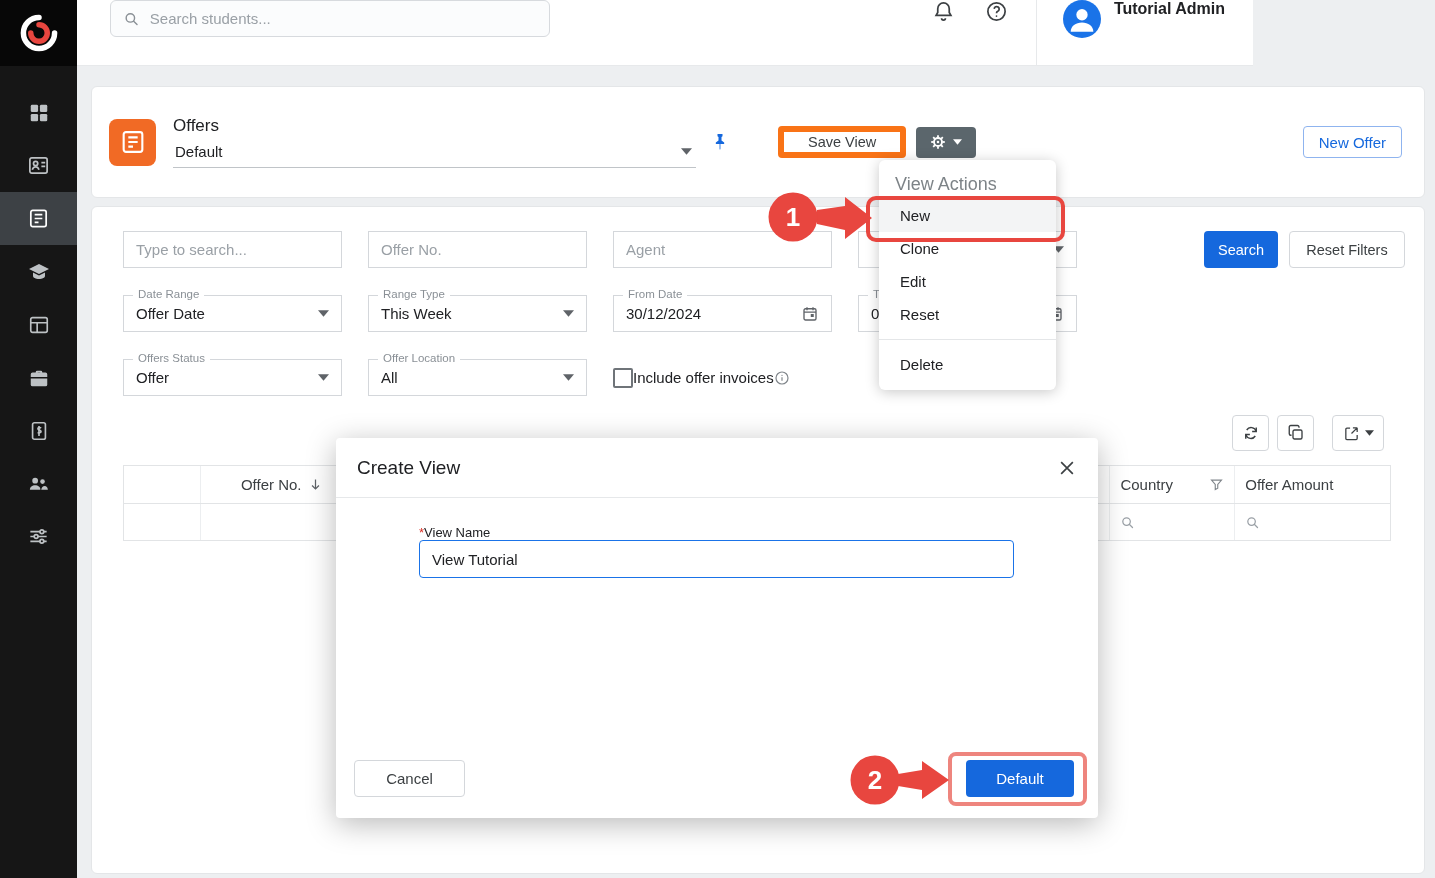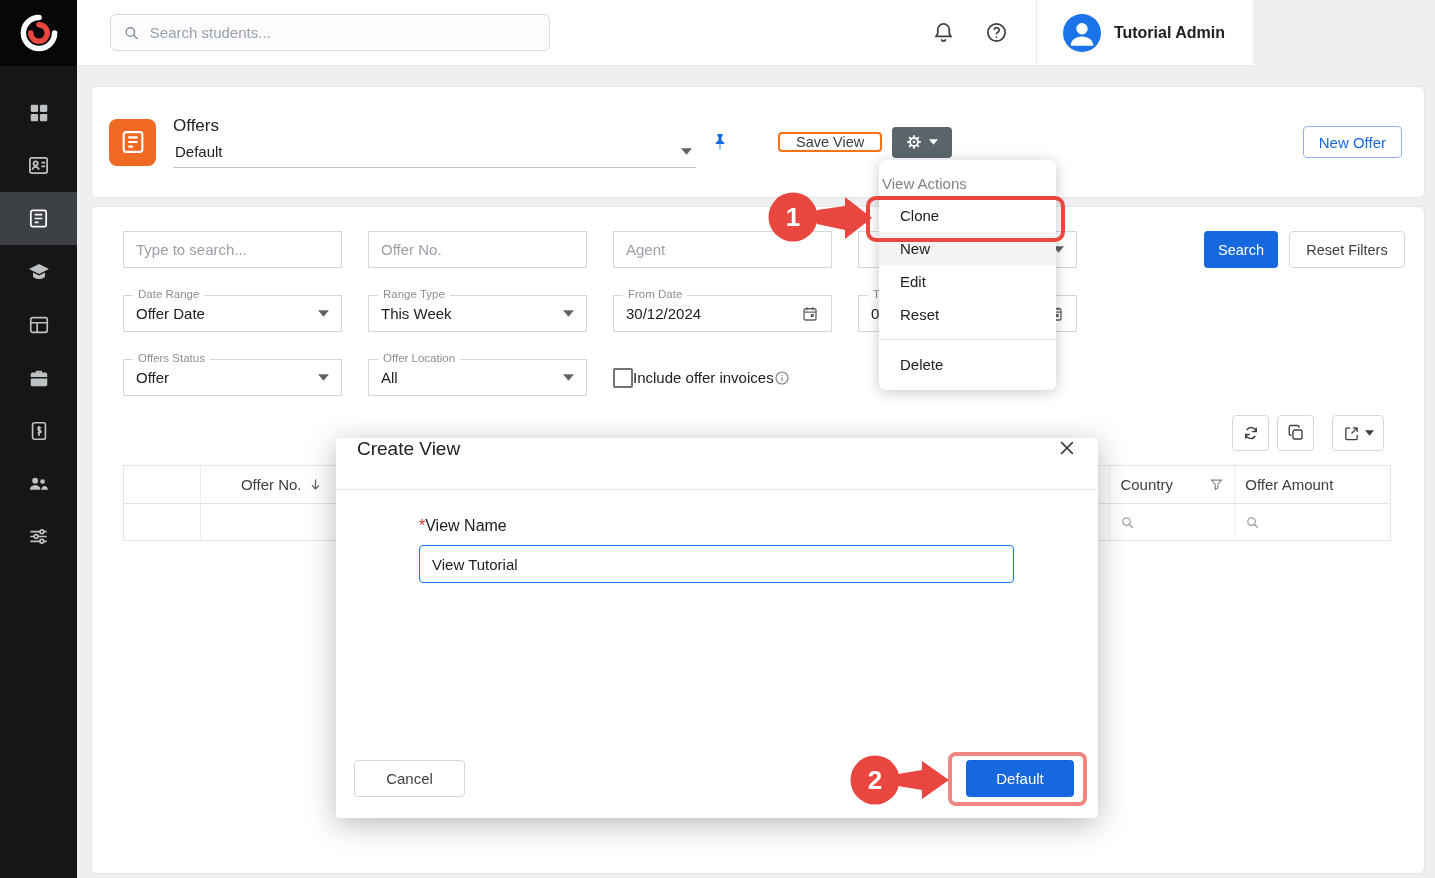--- a/index.html
+++ b/index.html
@@ -8,39 +8,39 @@
   svg{display:block}
 
   
   .sidebar{position:absolute;left:0;top:0;width:77px;height:878px;background:#161616;z-index:6}
   .logo{height:66px;background:#070707;display:flex;align-items:center;justify-content:center}
   .nav{display:flex;flex-direction:column;padding-top:20px}
   .nav-item{height:53px;display:flex;align-items:center;justify-content:center;color:#bdc1c4;cursor:pointer}
   .nav-item.active{background:#3d4145;color:#fff}
 
   
-  .topbar{position:absolute;left:77px;top:0;width:1176px;height:66px;background:#fff;border-bottom:1px solid #e7e9eb;display:flex;align-items:center;padding:0 28px 0 33px;z-index:5}
+  .topbar{position:absolute;left:77px;top:0;width:1176px;height:66px;background:#fff;border-bottom:1px solid #e7e9eb;display:flex;align-items:flex-start;padding:0 28px 0 33px;z-index:5}
   .search-box{width:440px;height:37px;border:1px solid #d7dade;border-radius:6px;background:#fbfcfd;display:flex;align-items:center;padding:0 12px;gap:10px;color:#8a9096}
   .search-box input{border:none;outline:none;background:transparent;font-size:15px;color:#3c4043;width:100%}
   .search-box input::placeholder{color:#9aa0a6}
   .topbar-spacer{flex:1}
   .top-icon{color:#3c4043;margin-left:30px;cursor:pointer}
   .topbar-divider{width:1px;height:66px;background:#e7e9eb;margin-left:28px}
   .avatar{width:38px;height:38px;border-radius:50%;background:#1a73e8;display:flex;align-items:center;justify-content:center;margin-left:26px;overflow:hidden}
   .user-name{font-size:16px;font-weight:700;color:#202124;margin-left:13px;white-space:nowrap}
 
   
   .header-card{position:absolute;left:91px;top:86px;width:1334px;height:112px;background:#fff;border:1px solid #e4e6e8;border-radius:6px;display:flex;align-items:center;padding:0 22px 0 17px;z-index:3}
   .offers-badge{width:47px;height:47px;border-radius:8px;background:#f16a25;color:#fff;display:flex;align-items:center;justify-content:center;flex:0 0 auto}
   .title-block{margin-left:17px;width:523px}
   .page-title{font-size:17px;font-weight:400;color:#202124;margin-bottom:5px}
   .view-select{display:flex;align-items:center;justify-content:space-between;border-bottom:1px solid #c0c4c8;padding:2px 4px 7px 2px;font-size:15px;color:#202124;cursor:pointer}
   .caret{color:#5f6368}
   .pin-btn{margin-left:14px;color:#1568dd;cursor:pointer}
-  .save-view-btn{margin-left:48px;height:20px;padding:0 16px;border:2px solid #f97316;border-radius:4px;background:#fff;font-size:14.5px;color:#3c4043;cursor:pointer;font-family:inherit}
+  .save-view-btn{margin-left:48px;height:32px;padding:0 24px;border:6px solid #f97316;border-radius:4px;background:#fff;font-size:14.5px;color:#3c4043;cursor:pointer;font-family:inherit}
   .gear-btn{margin-left:10px;height:31px;width:60px;background:#5b666c;border:none;border-radius:4px;color:#fff;display:flex;align-items:center;justify-content:center;gap:7px;cursor:pointer}
   .new-offer-btn{margin-left:auto;height:32px;padding:0 15px;border:1px solid #8fb4ef;border-radius:4px;background:#fff;color:#1568dd;font-size:15px;cursor:pointer;font-family:inherit}
 
   
   .filter-card{position:absolute;left:91px;top:206px;width:1334px;height:668px;background:#fff;border:1px solid #e4e6e8;border-radius:6px;z-index:2}
   .f-row{position:absolute;left:31px;height:37px}
   .row1{top:24px;width:1274px}
   .row2{top:88px;width:1274px}
   .row3{top:152px;width:1274px}
   .f-input,.f-select{position:absolute;top:0;height:37px;width:219px;border:1px solid #d4d7db;border-radius:0;background:#fff;font-size:15px;color:#3c4043}
@@ -66,33 +66,33 @@
   .g-cell{display:flex;align-items:center;font-size:15px;color:#3c4043;border-right:1px solid #eceef0;padding:0 10px;overflow:hidden}
   .c0{width:77px}.c1{width:142px;padding-left:40px}.c2{width:769px}.c3{width:125px}.c4{width:155px;border-right:none}
   .fr{height:37px}
   .fr .c1{padding-left:12px}
   .sort-ic{margin-left:6px;color:#5f6368}
   .funnel-ic{margin-left:auto;color:#80868b}
   .mag{color:#9aa0a6}
 
   
   .va-menu{position:absolute;left:879px;top:160px;width:177px;background:#fff;border-radius:6px;box-shadow:0 2px 14px rgba(0,0,0,.22);padding:9px 0;z-index:10}
-  .va-header{height:30px;line-height:30px;padding-left:3px;font-size:15px;color:#7d8387}
+  .va-header{height:30px;line-height:30px;padding-left:16px;font-size:18px;color:#7d8387}
   .va-item{height:33px;line-height:33px;padding-left:21px;font-size:15px;color:#202124;cursor:pointer}
   .va-item.hl{background:#f3f4f5}
   .va-divider{height:1px;background:#e4e6e8;margin:8px 0}
 
   
   .modal{position:absolute;left:336px;top:438px;width:762px;height:380px;background:#fff;border-radius:4px;box-shadow:0 6px 30px rgba(0,0,0,.28);z-index:20}
-  .modal-header{height:52px;display:flex;align-items:flex-start;justify-content:space-between;padding:0 21px;border-bottom:1px solid #e6e8ea}
+  .modal-header{height:60px;display:flex;align-items:center;justify-content:space-between;padding:0 21px;border-bottom:1px solid #e6e8ea}
   .modal-title{font-size:19px;color:#202124}
   .modal-close{color:#3c4043;cursor:pointer;background:none;border:none}
   .modal-body{padding:27px 84px 0 83px}
   .req{color:#d93025}
-  .field-label{font-size:16px;color:#202124;margin-bottom:10px}
+  .field-label{font-size:13px;color:#202124;}
   .modal-input{width:100%;height:38px;border:1px solid #1a73e8;border-radius:4px;padding:0 12px;font-size:15px;color:#202124;outline:none;font-family:inherit}
   .modal-footer{position:absolute;left:18px;right:24px;bottom:21px;display:flex;justify-content:space-between;align-items:center}
   .btn-cancel{width:111px;height:37px;background:#fff;border:1px solid #d4d7db;border-radius:4px;font-size:15px;color:#3c4043;cursor:pointer;font-family:inherit}
   .btn-submit{width:108px;height:37px;background:#1568dd;border:none;border-radius:4px;font-size:15px;color:#fff;cursor:pointer;font-family:inherit}
 
   
   .ann{position:absolute;z-index:31;pointer-events:none}
   .ann-rect1{position:absolute;left:866px;top:196px;width:199px;height:46px;border:4px solid #e8463f;border-radius:10px;z-index:30;pointer-events:none}
   .ann-rect2{position:absolute;left:948px;top:752px;width:139px;height:54px;border:4px solid #ee857e;border-radius:8px;z-index:30;pointer-events:none}
 </style>
@@ -412,22 +412,22 @@
               <line x1="15.2" y1="15.2" x2="20" y2="20" stroke="currentColor" stroke-width="2" stroke-linecap="round"></line>
             </svg>
           </span>
       </div>
     </div>
   </div>
 </div>
 
 <div class="va-menu">
   <div class="va-header">View Actions</div>
+  <div class="va-item hl">New</div>
   <div class="va-item">Clone</div>
-  <div class="va-item hl">New</div>
   <div class="va-item">Edit</div>
   <div class="va-item">Reset</div>
   <div class="va-divider"></div>
   <div class="va-item">Delete</div>
 </div>
 
 <div class="modal">
   <div class="modal-header">
     <span class="modal-title">Create View</span>
     <button class="modal-close">

